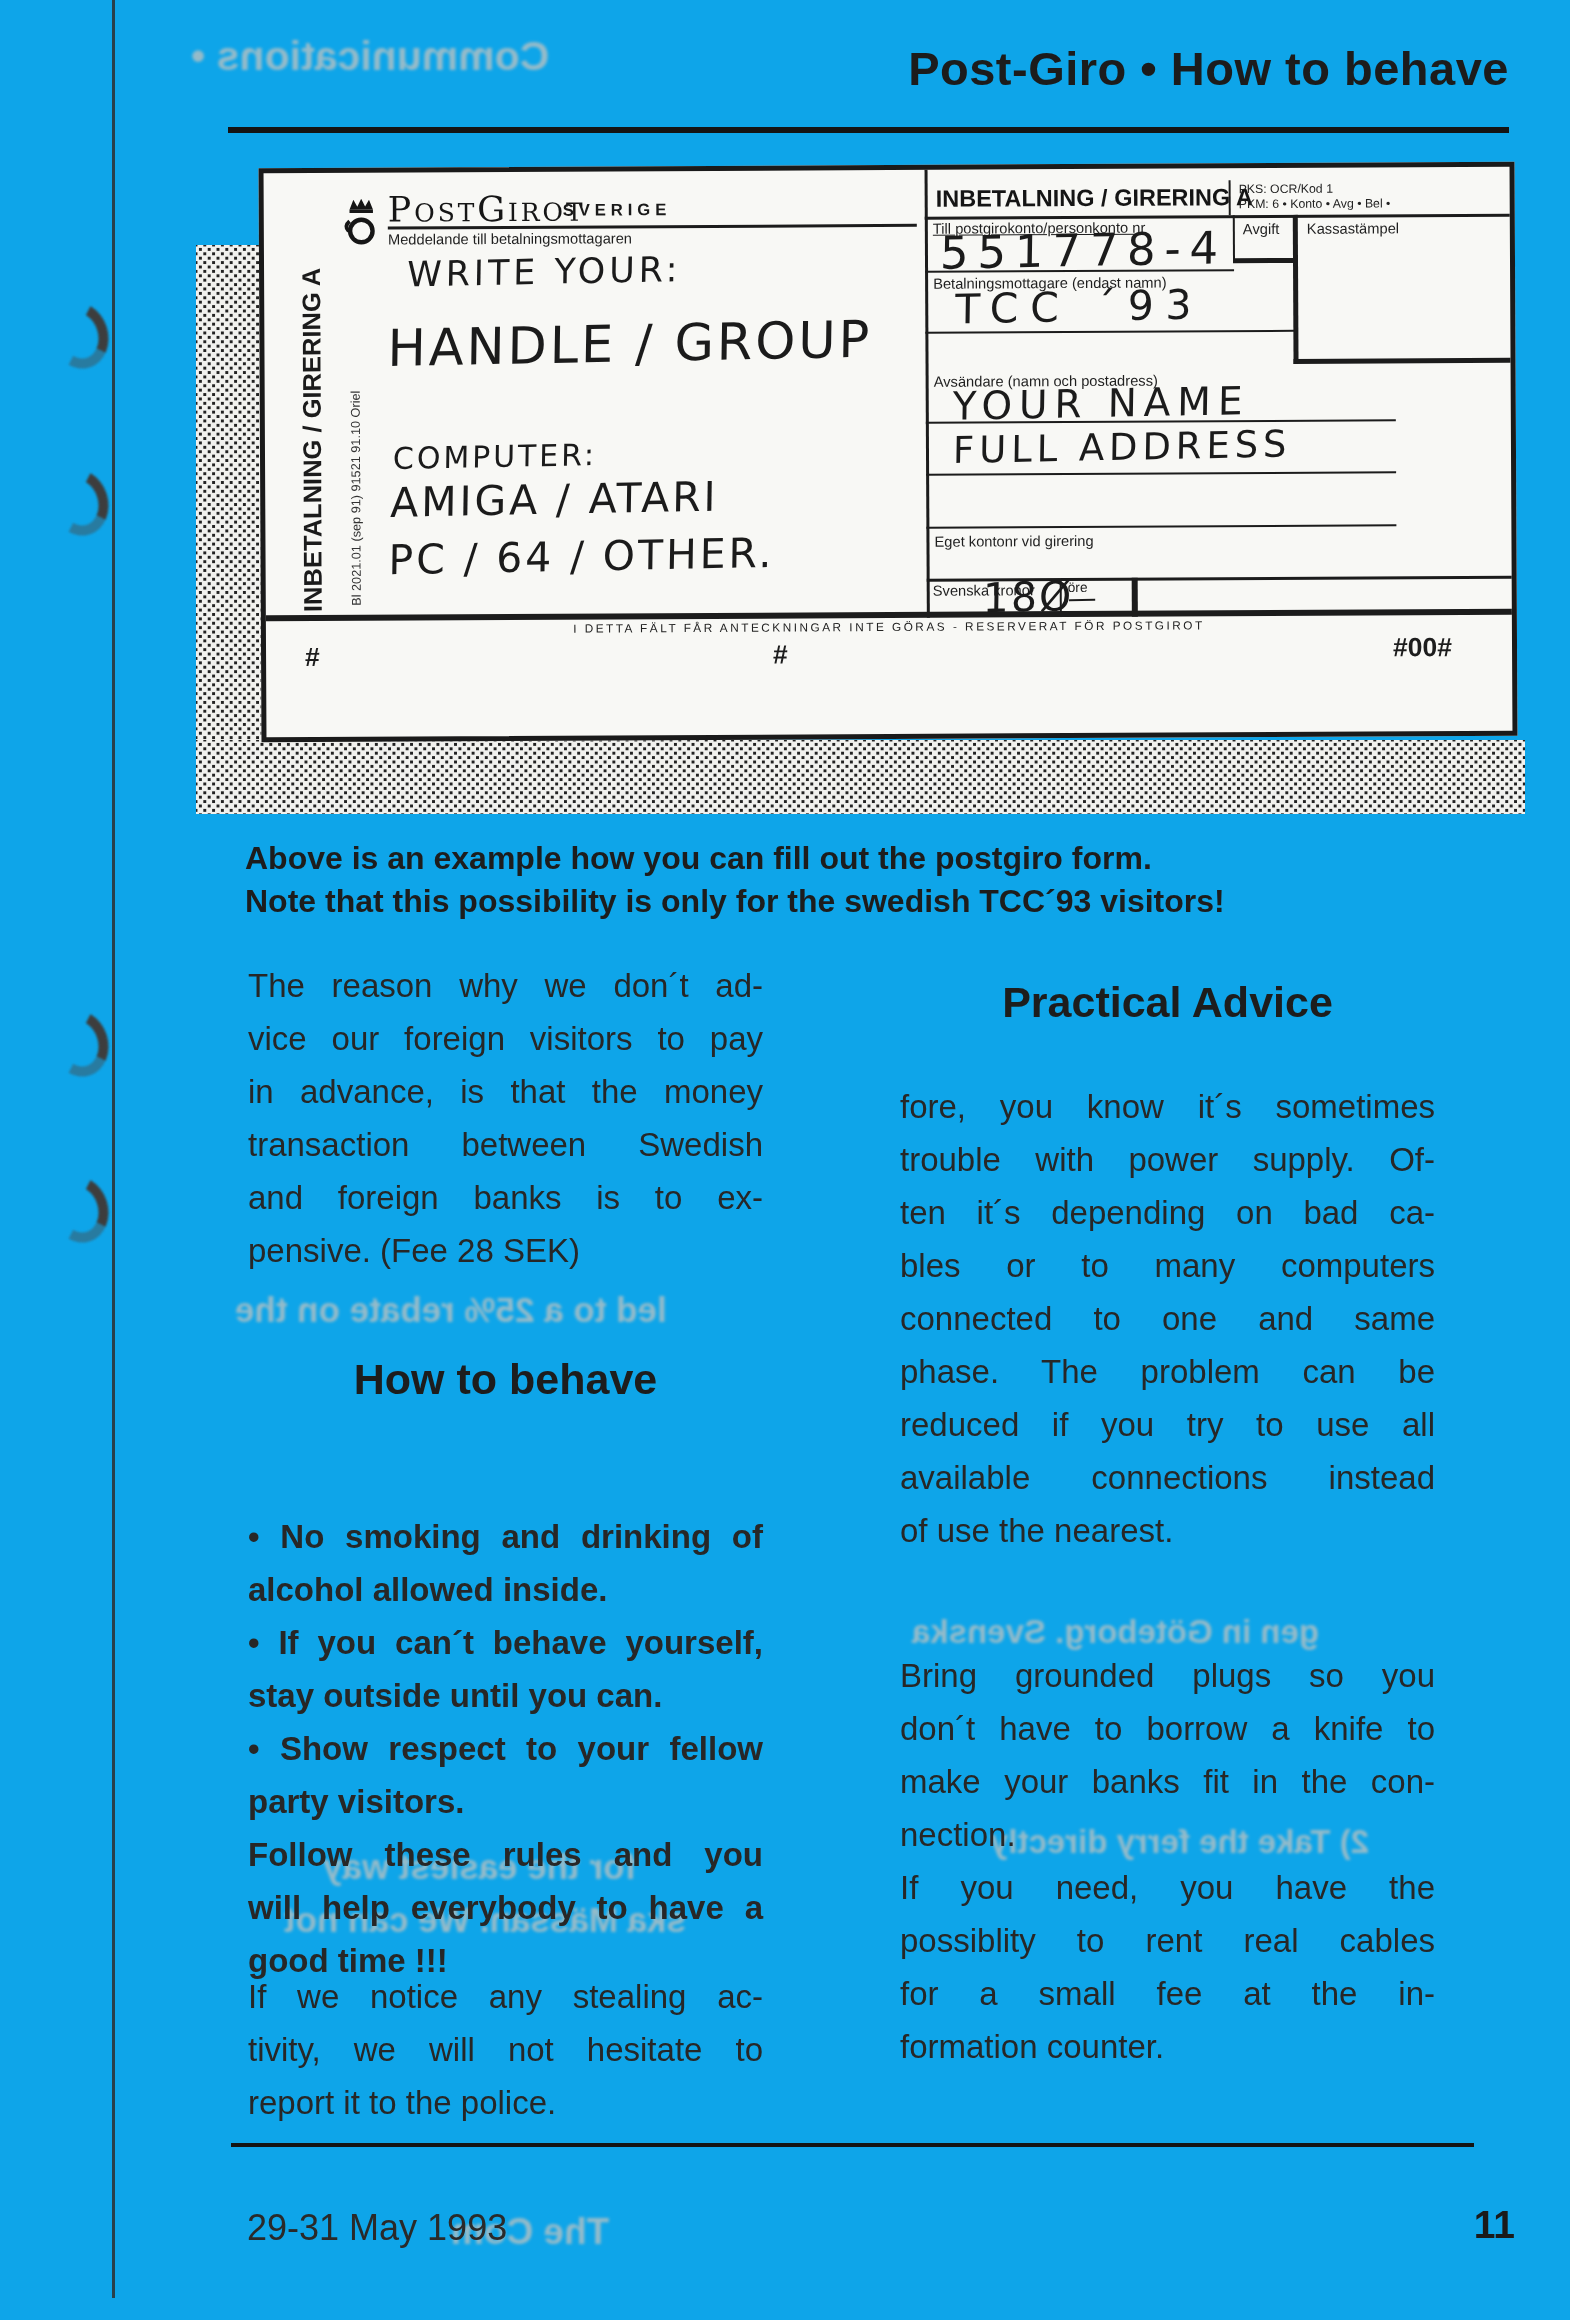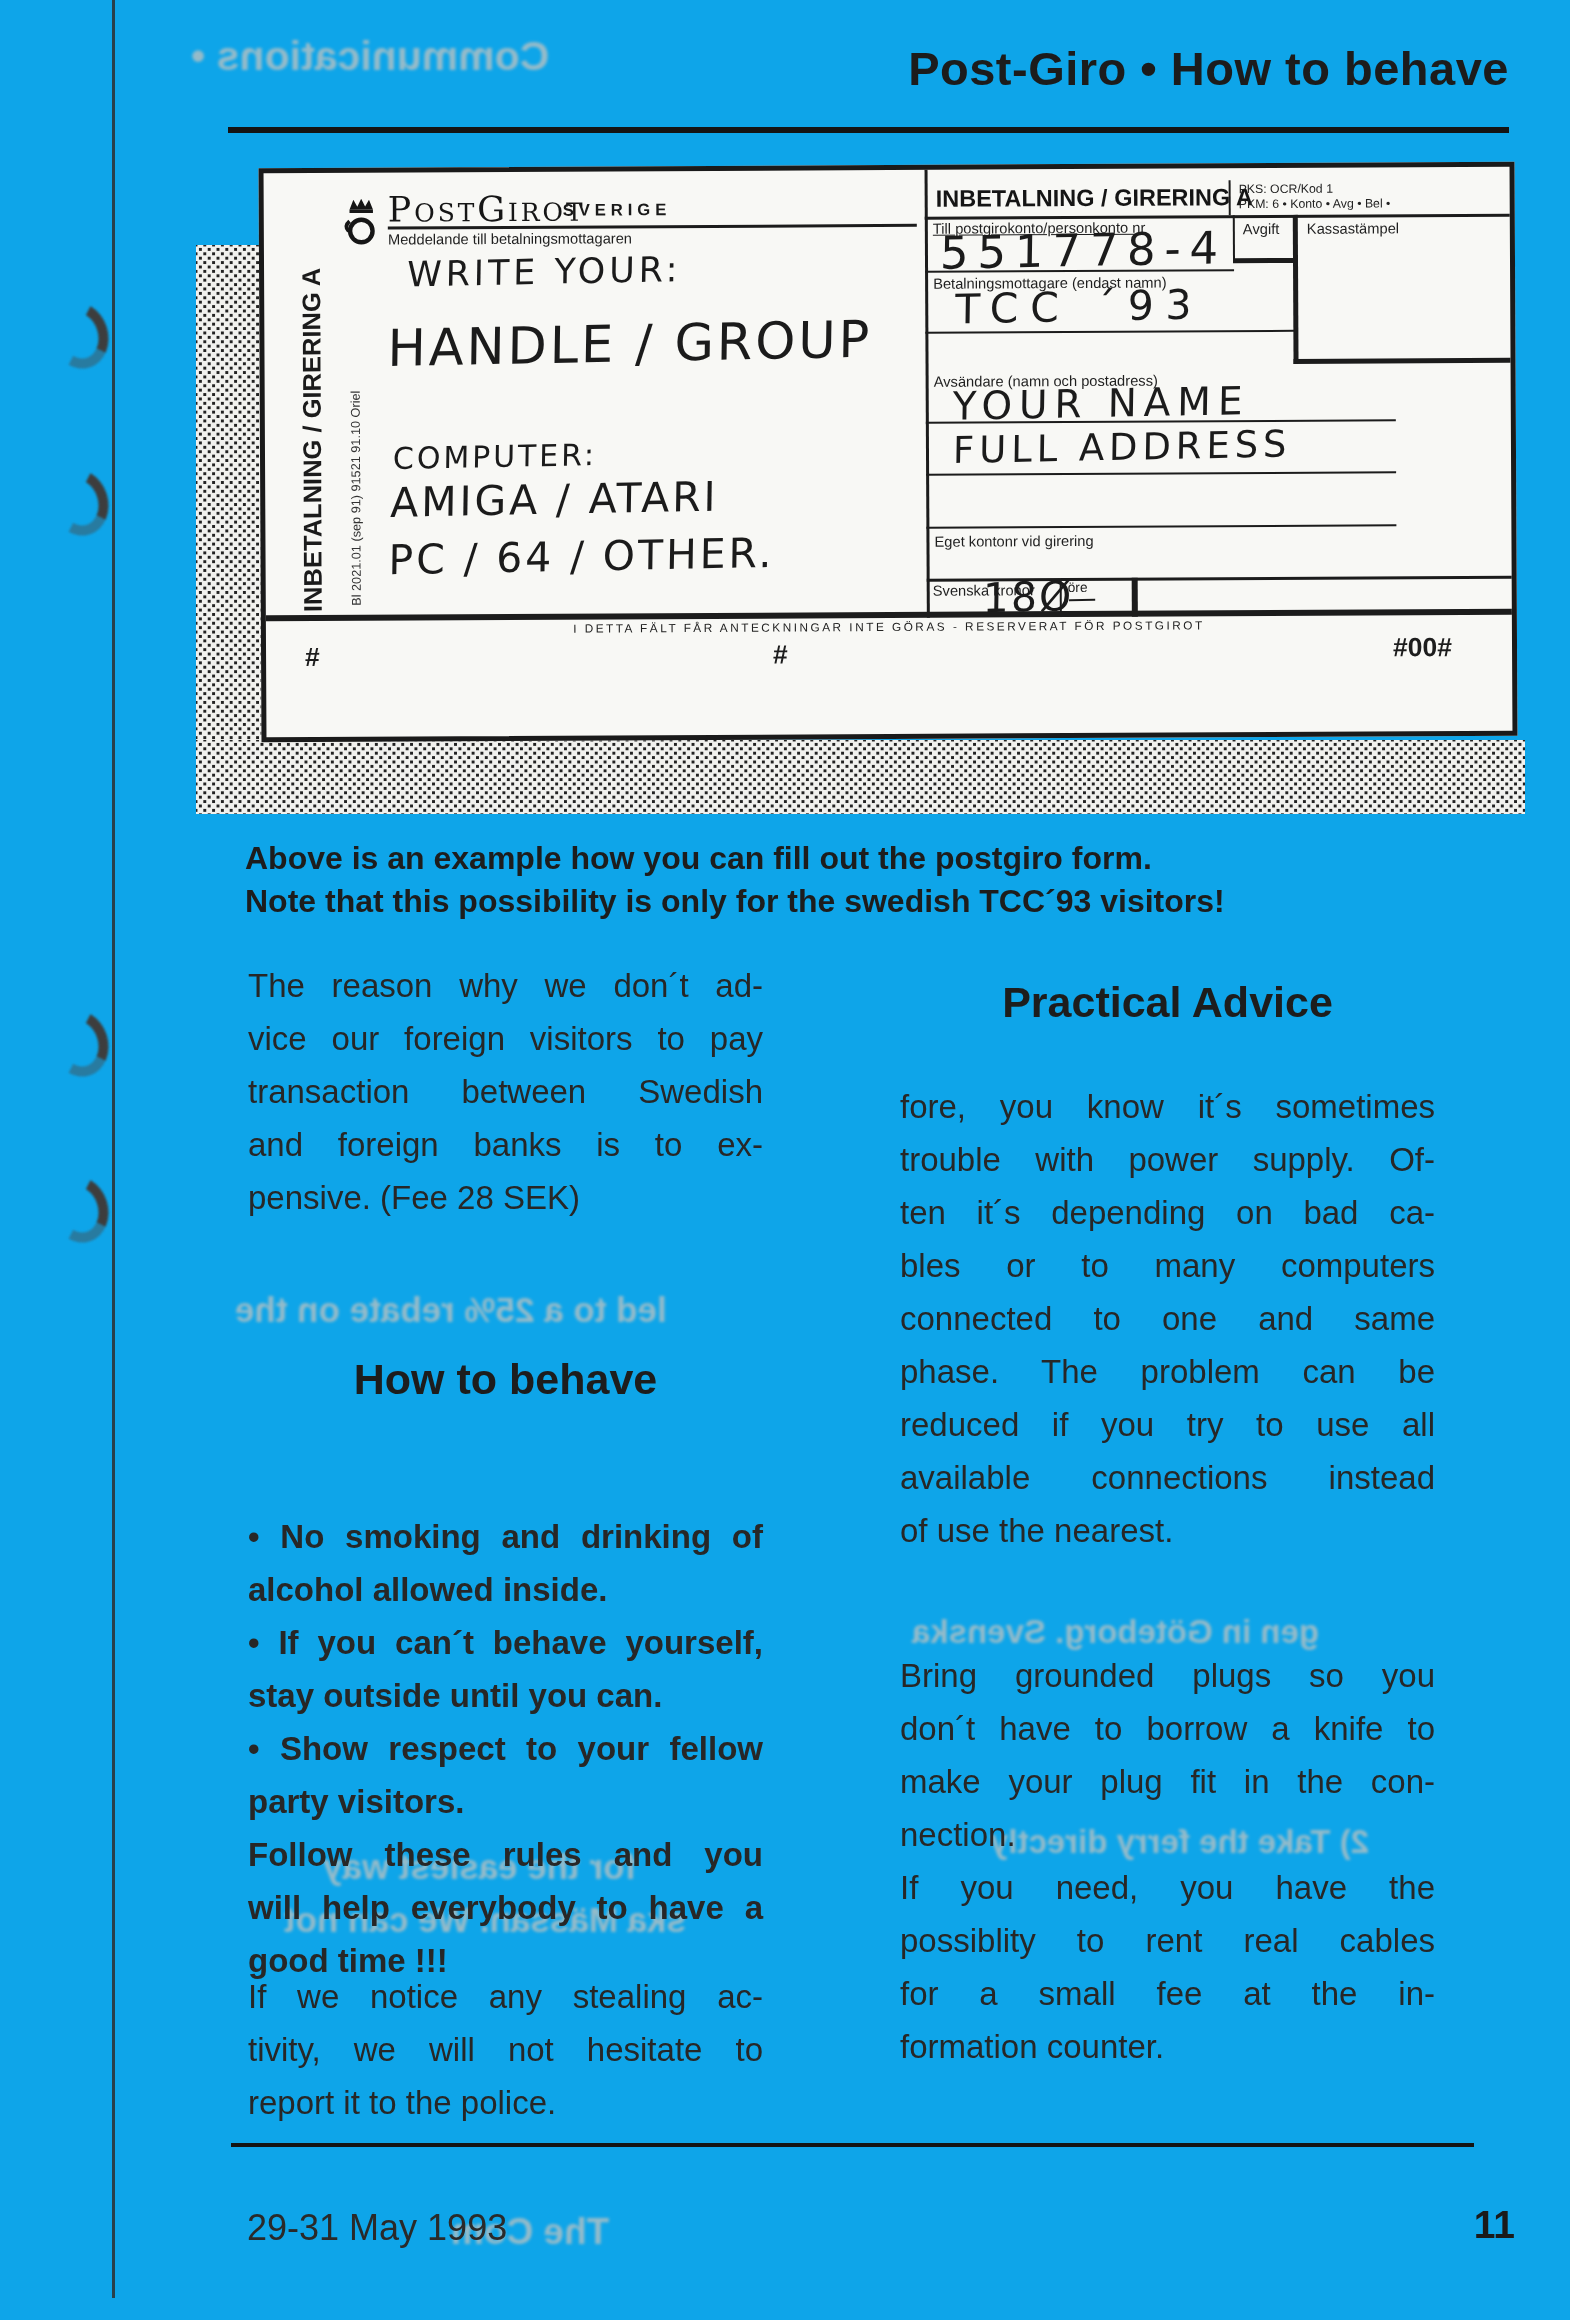--- a/index.html
+++ b/index.html
@@ -146,20 +146,21 @@
   </div>
 
   <div class="caption">
     <div>Above is an example how you can fill out the postgiro form.</div>
     <div>Note that this possibility is only for the swedish TCC´93 visitors!</div>
   </div>
 
   <div class="col" style="left:248px;top:959px;width:515px;">
       <div class="tl">The reason why we don´t ad-</div>
       <div class="tl">vice our foreign visitors to pay</div>
+      <div class="tl">in advance, is that the money</div>
       <div class="tl">transaction between Swedish</div>
       <div class="tl">and foreign banks is to ex-</div>
       <div class="tl fl">pensive. (Fee 28 SEK)</div>
     </div>
   <div class="colhead" style="left:248px;top:1355px;width:515px;">How to behave</div>
   <div class="col" style="left:248px;top:1510px;width:515px;font-weight:bold;">
       <div class="tl">• No smoking and drinking of</div>
       <div class="tl fl">alcohol allowed inside.</div>
       <div class="tl">• If you can´t behave yourself,</div>
       <div class="tl fl">stay outside until you can.</div>
@@ -183,21 +184,21 @@
       <div class="tl">bles or to many computers</div>
       <div class="tl">connected to one and same</div>
       <div class="tl">phase. The problem can be</div>
       <div class="tl">reduced if you try to use all</div>
       <div class="tl">available connections instead</div>
       <div class="tl fl">of use the nearest.</div>
     </div>
   <div class="col" style="left:900px;top:1649px;width:535px;">
       <div class="tl">Bring grounded plugs so you</div>
       <div class="tl">don´t have to borrow a knife to</div>
-      <div class="tl">make your plug fit in the con-</div>
+      <div class="tl">make your banks fit in the con-</div>
       <div class="tl fl">nection.</div>
       <div class="tl">If you need, you have the</div>
       <div class="tl">possiblity to rent real cables</div>
       <div class="tl">for a small fee at the in-</div>
       <div class="tl fl">formation counter.</div>
     </div>
 
   <div class="hrule" style="left:231px;top:2143px;width:1243px;height:3.9px;"></div>
   <div class="footer-date">29-31 May 1993</div>
   <div class="pageno">11</div>

